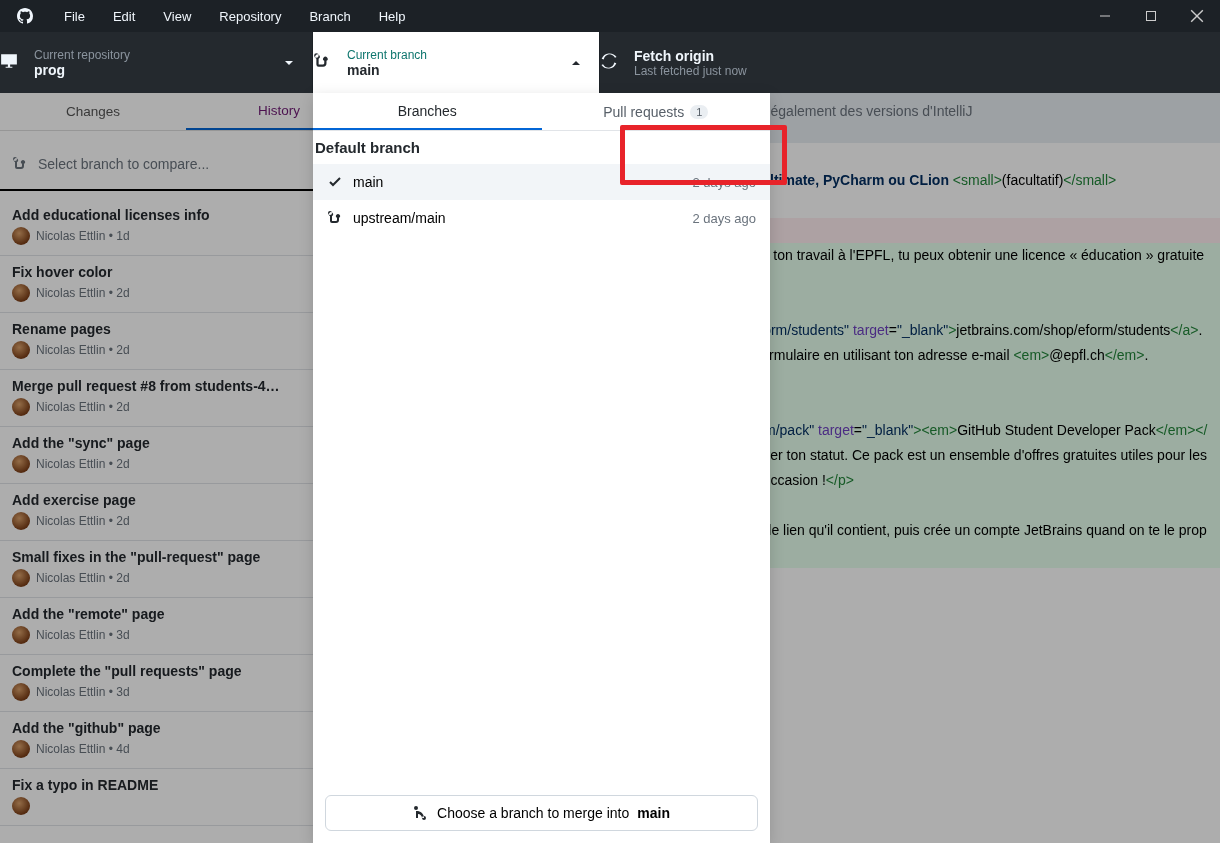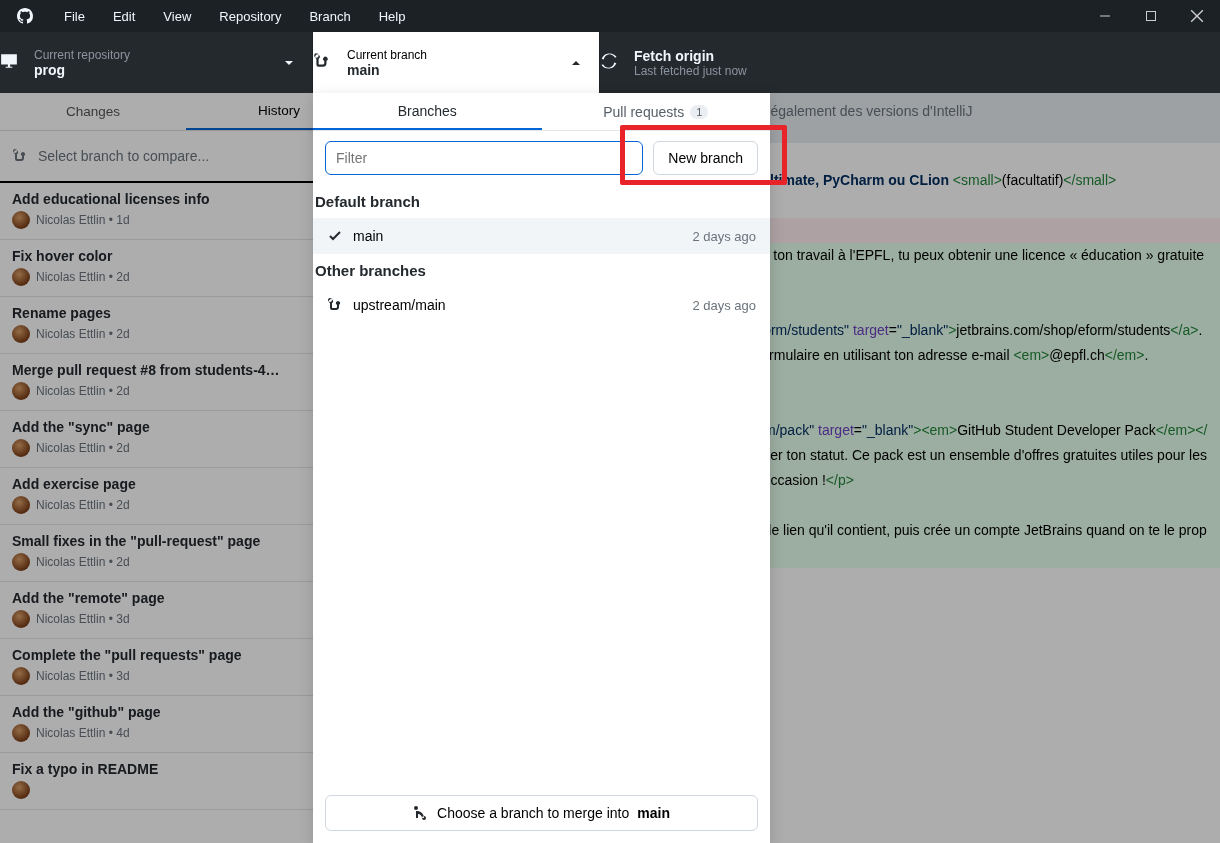--- a/index.html
+++ b/index.html
@@ -15,31 +15,31 @@
 .titlebar .win-close svg { stroke-width:1.2; width:14px; height:14px;}
 
 .toolbar { height:61px; background:#24292e; display:flex; color:#f0f6fc; }
 .toolbar .section { display:flex; align-items:center; padding:0 0; position:relative; border-right:1px solid #1c2126; }
 .toolbar .repo { width:313px; }
 .toolbar .branch { width:287px; background:#fff; color:#24292e; }
 .toolbar .fetch { flex:1; border-right:none; }
 .toolbar .iconwrap { width:20px; margin-right:14px; }
 .toolbar .iconwrap svg { width:18px; height:18px; }
 .toolbar .label { font-size:12px; color:#8b949e; }
-.toolbar .branch .label { color:#000000;}
+.toolbar .branch .label { color:#0f766e;}
 .toolbar .value { font-size:14px; font-weight:600; }
 .toolbar .chev { position:absolute; right:18px; }
 .toolbar .chev svg { width:10px; height:10px; }
 
 .mainarea { display:flex; height:calc(100% - 93px); }
-.leftcol { width:373px; border-right:1px solid #ddd; display:flex; flex-direction:column; }
+.leftcol { width:373px; border-right:1px solid #ddd; display:flex; flex-direction:column;gap:8px; }
 
 .tabs { display:flex; height:38px; border-bottom:1px solid #ddd; }
 .tabs .tab { flex:1; display:flex; align-items:center; justify-content:center; font-size:13.5px; color:#555; cursor:pointer; }
-.tabs .tab.active { border-bottom:2px solid #0366d6; color:#000000; font-weight:500;}
+.tabs .tab.active { border-bottom:2px solid #0366d6; color:#701a75; font-weight:500;}
 
 .compare { height:52px; display:flex; align-items:center; padding:0 12px; border-bottom:2px solid #000000; color:#6a737d; font-size:14px; }
 .compare svg { width:16px; height:16px; margin-right:10px; fill:#6a737d;}
 
 .commitlist { flex:1; overflow:hidden; }
 .commit { padding:8px 12px 10px 12px; border-bottom:1px solid #e1e4e8; cursor:pointer; }
 .commit-title { font-size:14px; color:#24292e; font-weight:600; white-space:nowrap; overflow:hidden; text-overflow:ellipsis; }
 .commit-meta { display:flex; align-items:center; margin-top:4px; font-size:12px; color:#6a737d; gap:6px; }
 .avatar { width:18px; height:18px; border-radius:50%; background:radial-gradient(circle at 40% 35%, #d9a06a 0%, #7c3f18 70%);}
 
@@ -320,33 +320,28 @@
 <div class="dimmer" style="top:93px;left:770px;right:0;height:750px;width:auto"></div>
 
 <div class="dropdown">
   <div class="dd-tabs">
     <div class="dd-tab active">Branches</div>
     <div class="dd-tab">
       <span>Pull requests</span>
       <span class="dd-badge">1</span>
     </div>
   </div>
-  <div class="dd-filterrow">
-    <input class="dd-filter" placeholder="Filter" style="">
-    <button class="dd-newbtn">New branch</button>
-  </div>
   <div class="dd-section-h">Default branch</div>
   <div class="dd-item sel">
     <svg class="check" viewBox="0 0 16 16">
         <path d="M3 8l3 3 7-7"></path>
       </svg>
     <span class="iname">main</span>
     <span class="itime">2 days ago</span>
   </div>
-  <div class="dd-section-h">Other branches</div>
   <div class="dd-item">
     <svg viewBox="0 0 16 16" fill="#24292e">
         <path d="M5 3a2 2 0 11-4 0 2 2 0 014 0zM3 6v5a2 2 0 002 2h4a3 3 0 003-3V7.83a2 2 0 10-2 0V10a1 1 0 01-1 1H5V6a2 2 0 10-2 0z"></path>
       </svg>
     <span class="iname">upstream/main</span>
     <span class="itime">2 days ago</span>
   </div>
   <div class="dd-footer">
     <div class="dd-merge">
       <svg viewBox="0 0 16 16" width="16" height="16" fill="#24292e">

